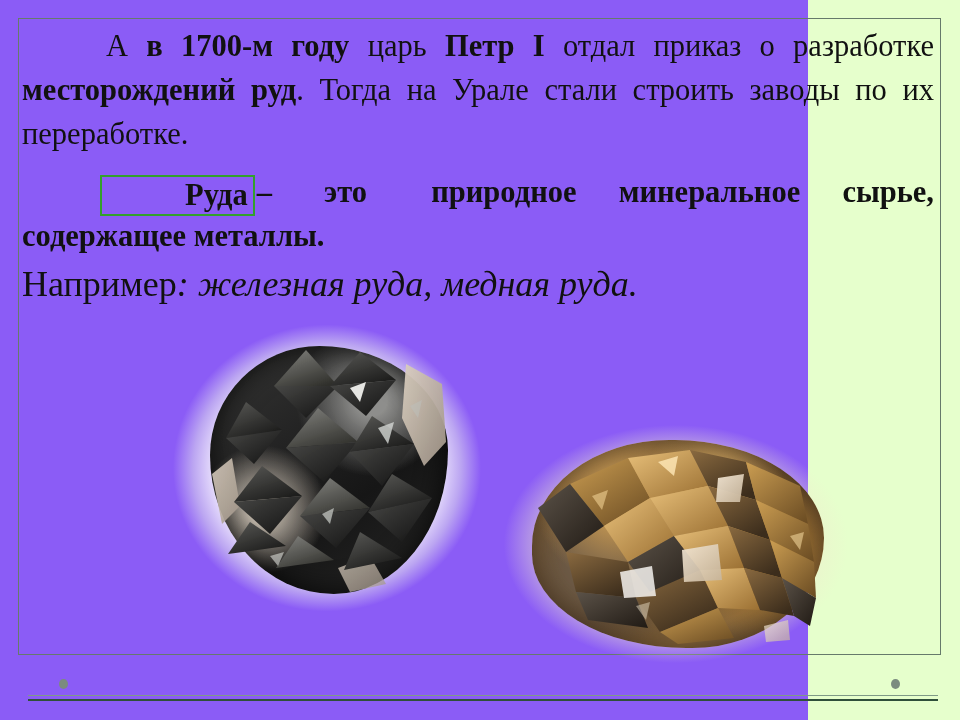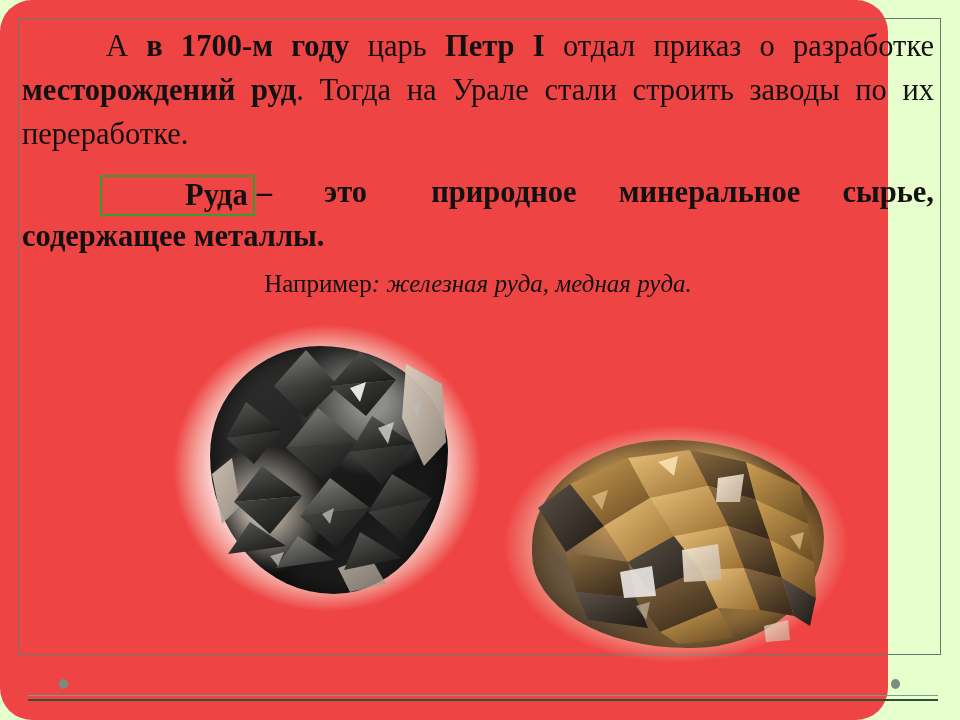--- a/index.html
+++ b/index.html
@@ -11,24 +11,23 @@
     width: 960px;
     height: 720px;
     overflow: hidden;
     background: #e6ffcc;
     font-family: "Liberation Serif", "DejaVu Serif", serif;
     -webkit-font-smoothing: antialiased;
   }
 
   #slide {
     position: relative;
-    width: 888px;
+    width: 808px;
     height: 720px;
-    background: #ef4444;
-    border-radius: 32px;
+    background: #8b5cf6;
   }
 
   
   #frame {
     position: absolute;
     left: 18px;
     top: 18px;
     width: 923px;
     height: 637px;
     border: 1px solid #667a6b;
@@ -78,22 +77,22 @@
     text-indent: 84px;
   }
 
   #para-def {
     text-indent: 78px;
     margin-top: 14px;
   }
 
   #para-example {
     margin-top: 4px;
-    text-align: center;
-    font-size: 25px;
+    text-align: left;
+    font-size: 36px;
   }
 
   b, .b { font-weight: bold; }
   i, .i { font-style: italic; }
 
   .term-box {
     display: inline-block;
     border: 2px solid #33a02c;
     padding: 0px 5px 1px 5px;
     line-height: 36px;

